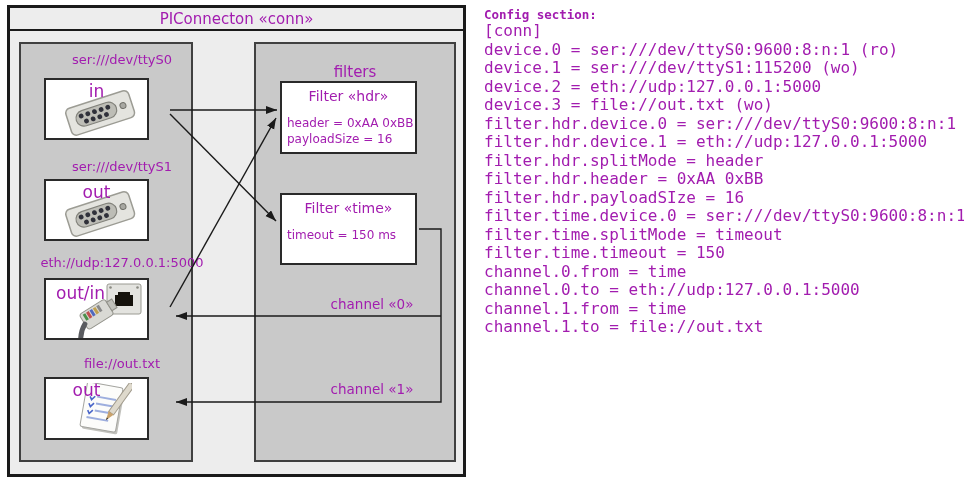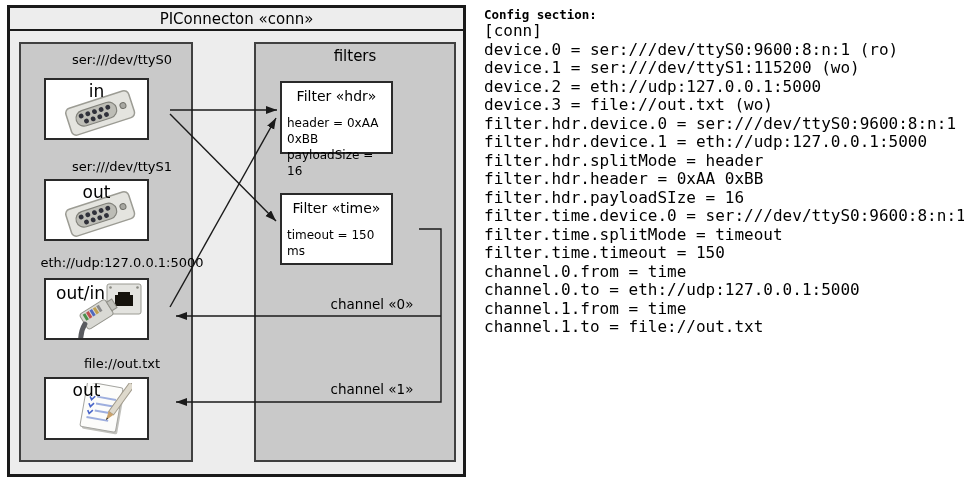--- a/index.html
+++ b/index.html
@@ -1,37 +1,37 @@
 <!DOCTYPE html>
 <html><head>
 <meta charset="utf-8">
 <style>
   * { margin:0; padding:0; box-sizing:border-box; }
   html,body { background:#ffffff; }
   .stage {
     position:relative; width:964px; height:484px;
     font-family:"DejaVu Sans","Liberation Sans",sans-serif;
-    color:#000000; overflow:hidden; background:#ffffff;
+    color:#a21caf; overflow:hidden; background:#ffffff;
   }
   
   .outer-box {
     position:absolute; left:7px; top:5px; width:459px; height:472px;
     background:#ededed; border:3px solid #1a1a1a;
   }
   .outer-title {
     height:23px; border-bottom:2px solid #1a1a1a;
     display:flex; align-items:center; justify-content:center;
     font-size:15px;
   }
   .panel {
     position:absolute; background:#c9c9c9; border:2px solid #404040;
   }
   .panel.left  { left:19px;  top:42px; width:174px; height:420px; }
   .panel.right { left:254px; top:42px; width:202px; height:420px; }
-  .filters-title { text-align:center; font-size:15px; padding-top:3px; }
+  .filters-title { text-align:center; font-size:15px; padding-top:19px; }
 
   
   .dev-label {
     position:absolute; left:21px; width:202px; text-align:center;
     font-size:13px; height:16px; line-height:16px;
   }
   .dev-box {
     position:absolute; left:44px; width:105px;
     background:#ffffff; border:2px solid #2a2a2a;
   }
@@ -41,21 +41,21 @@
   }
   .role.corner { text-align:left; left:10px; right:auto; top:3px; }
   .dev-icon { position:absolute; z-index:1; }
   .icon-serial  { right:2px; bottom:1px; }
   .icon-ethport { top:3px; right:5px; }
   .icon-ethplug { left:16px; bottom:0px; }
   .icon-notepad { left:30px; bottom:1px; }
 
   
   .filter-box {
-    position:absolute; left:280px; width:113px;
+    position:absolute; left:280px; width:137px;
     background:#ffffff; border:2px solid #2a2a2a; padding-top:5px;
   }
   .filter-title { text-align:center; font-size:14px; line-height:17px; }
   .filter-attrs { margin-top:10px; padding-left:5px; }
   .filter-attrs div { font-size:12px; line-height:16px; }
 
   
   .chan-label {
     position:absolute; left:307px; width:130px; text-align:center;
     font-size:13.5px; height:16px; line-height:16px;

